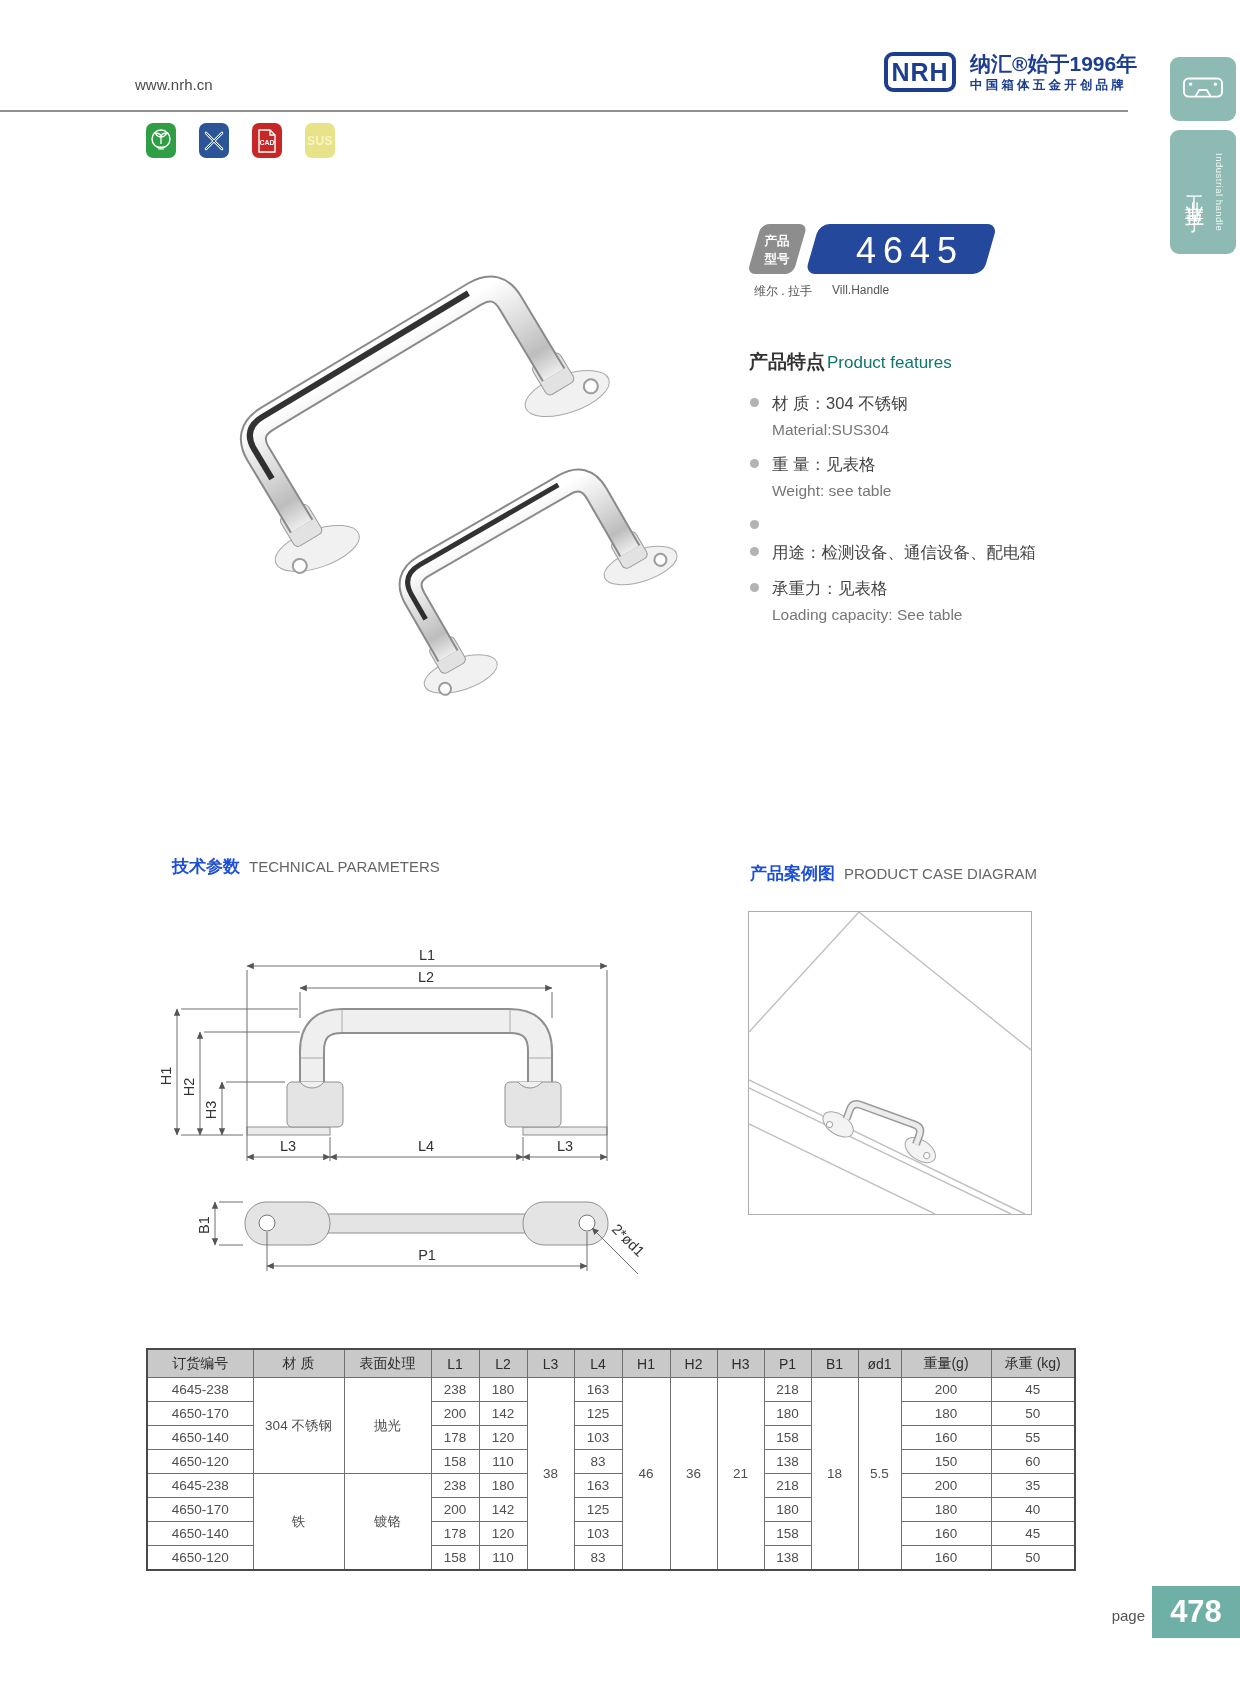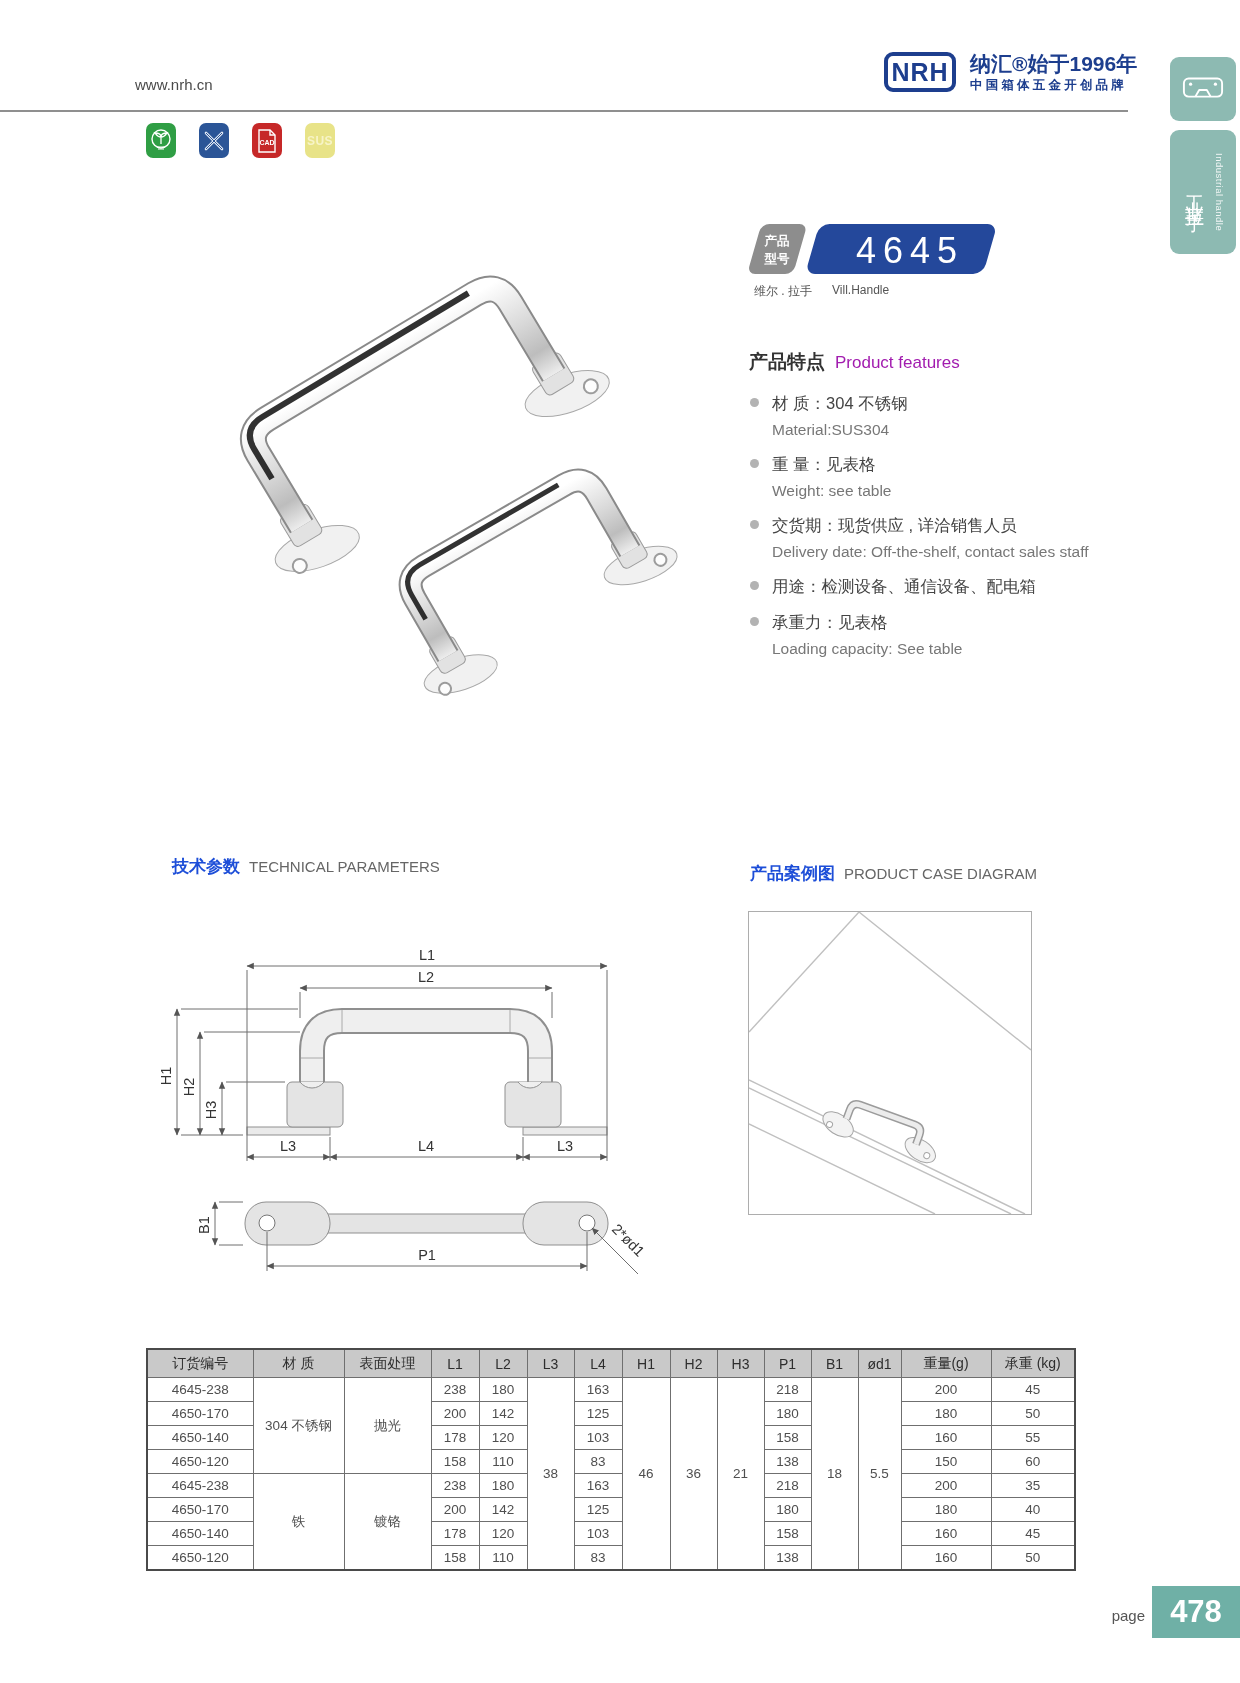--- a/index.html
+++ b/index.html
@@ -23,23 +23,23 @@
   .side-tab{position:absolute;left:1170px;width:66px;border-radius:9px;background:#8dbab2;}
   .tab1{top:57px;height:64px;display:flex;align-items:center;justify-content:center;}
   .tab2{top:130px;height:124px;display:flex;align-items:center;justify-content:center;gap:6px;}
   .vcn{writing-mode:vertical-rl;font-size:19px;color:#fff;letter-spacing:6px;}
   .ven{writing-mode:vertical-rl;font-size:9.5px;color:#f2f7f6;letter-spacing:.5px;}
   
   .badge-svg{position:absolute;left:748px;top:222px;}
   .prod-name{position:absolute;left:754px;top:283px;font-size:12px;color:#555;display:flex;gap:20px;}
   
   .features{position:absolute;left:749px;top:349px;width:468px;}
-  .feat-title{display:flex;align-items:baseline;gap:10px;margin-bottom:16px;}
+  .feat-title{display:flex;align-items:baseline;gap:2px;margin-bottom:16px;}
   .feat-title .cn{font-size:19px;font-weight:bold;color:#333;}
-  .feat-title .en{font-size:17px;color:#a21caf;}
+  .feat-title .en{font-size:17px;color:#0f766e;}
   .feat{display:flex;margin-bottom:11px;}
   .dot{width:9px;height:9px;border-radius:50%;background:#b3b3b3;margin:7px 13px 0 1px;flex:none;}
   .feat .cn{font-size:16.5px;color:#444;line-height:25px;}
   .feat .en{font-size:15.5px;color:#777;line-height:22px;margin-top:3px;}
   
   .sec-head{position:absolute;display:flex;align-items:baseline;gap:9px;}
   .sec-head .cn{font-size:17px;font-weight:bold;color:#1d4ed8;}
   .sec-head .en{font-size:15px;color:#666;}
   .tech-head{left:172px;top:855px;}
   .case-head{left:750px;top:855px;margin-top:7px;}
@@ -186,24 +186,20 @@
         </div>
         <div class="feat">
           <span class="dot"></span>
           <div>
             <div class="cn">重  量：见表格</div>
             <div class="en">Weight: see table</div>
           </div>
         </div>
         <div class="feat">
           <span class="dot"></span>
-          <div>
-            <div class="cn">交货期：现货供应 , 详洽销售人员</div>
-            <div class="en">Delivery date: Off-the-shelf, contact sales staff</div>
-          </div>
         </div>
         <div class="feat">
           <span class="dot"></span>
           <div>
             <div class="cn">用途：检测设备、通信设备、配电箱</div>
           </div>
         </div>
         <div class="feat">
           <span class="dot"></span>
           <div>

